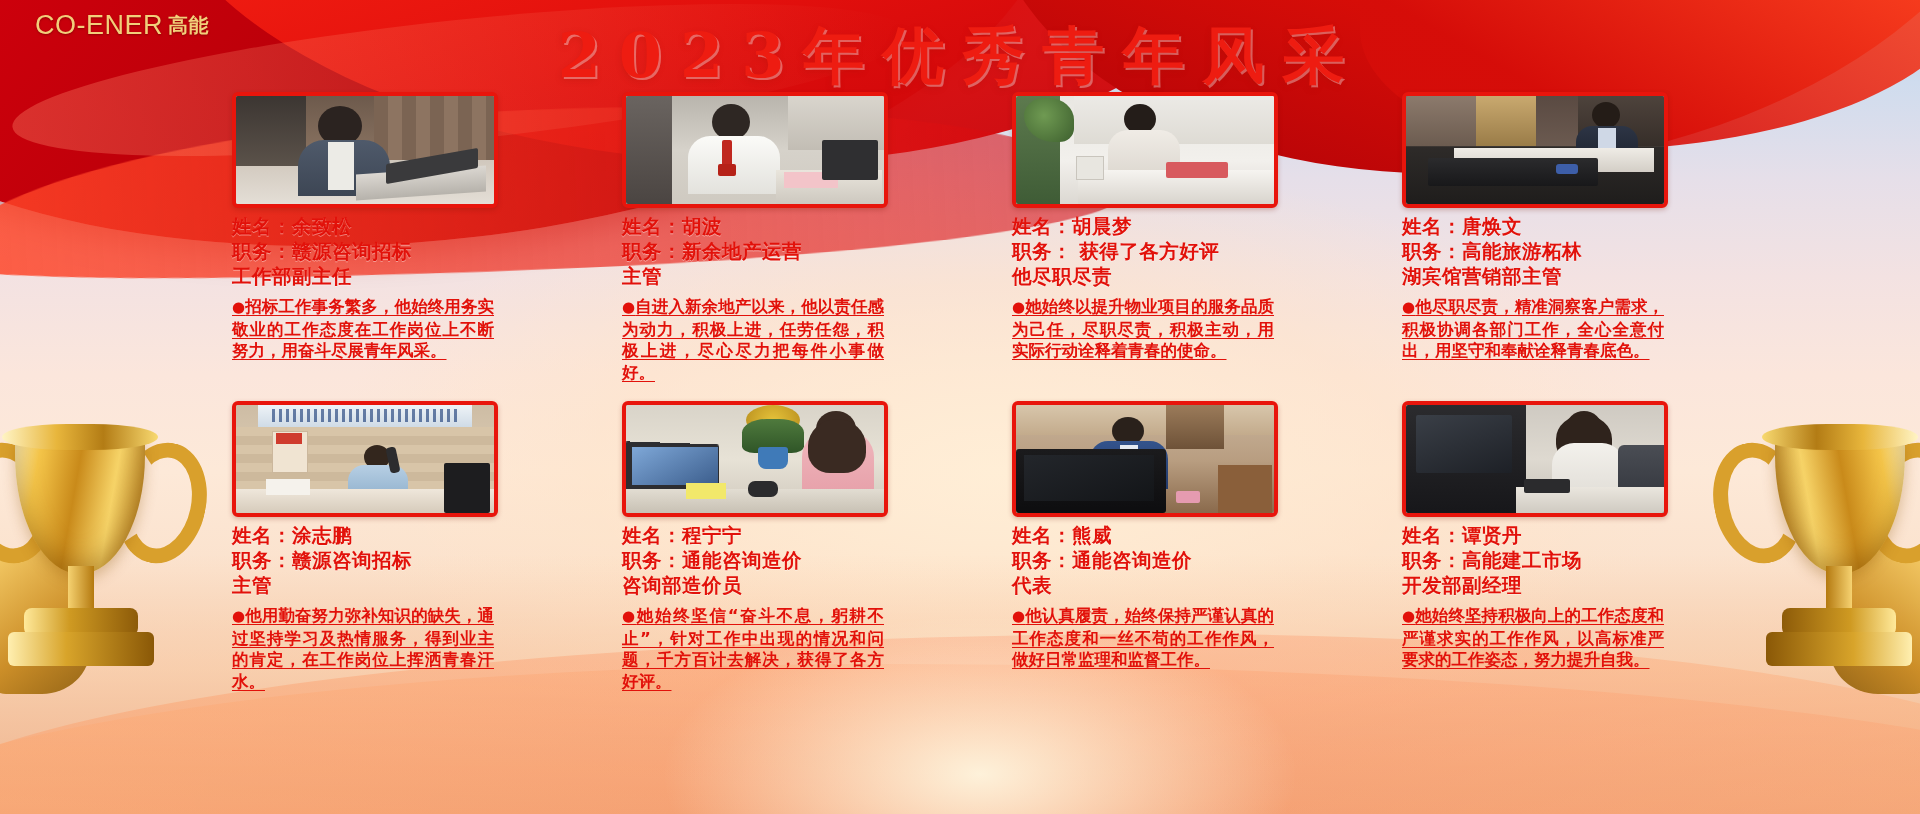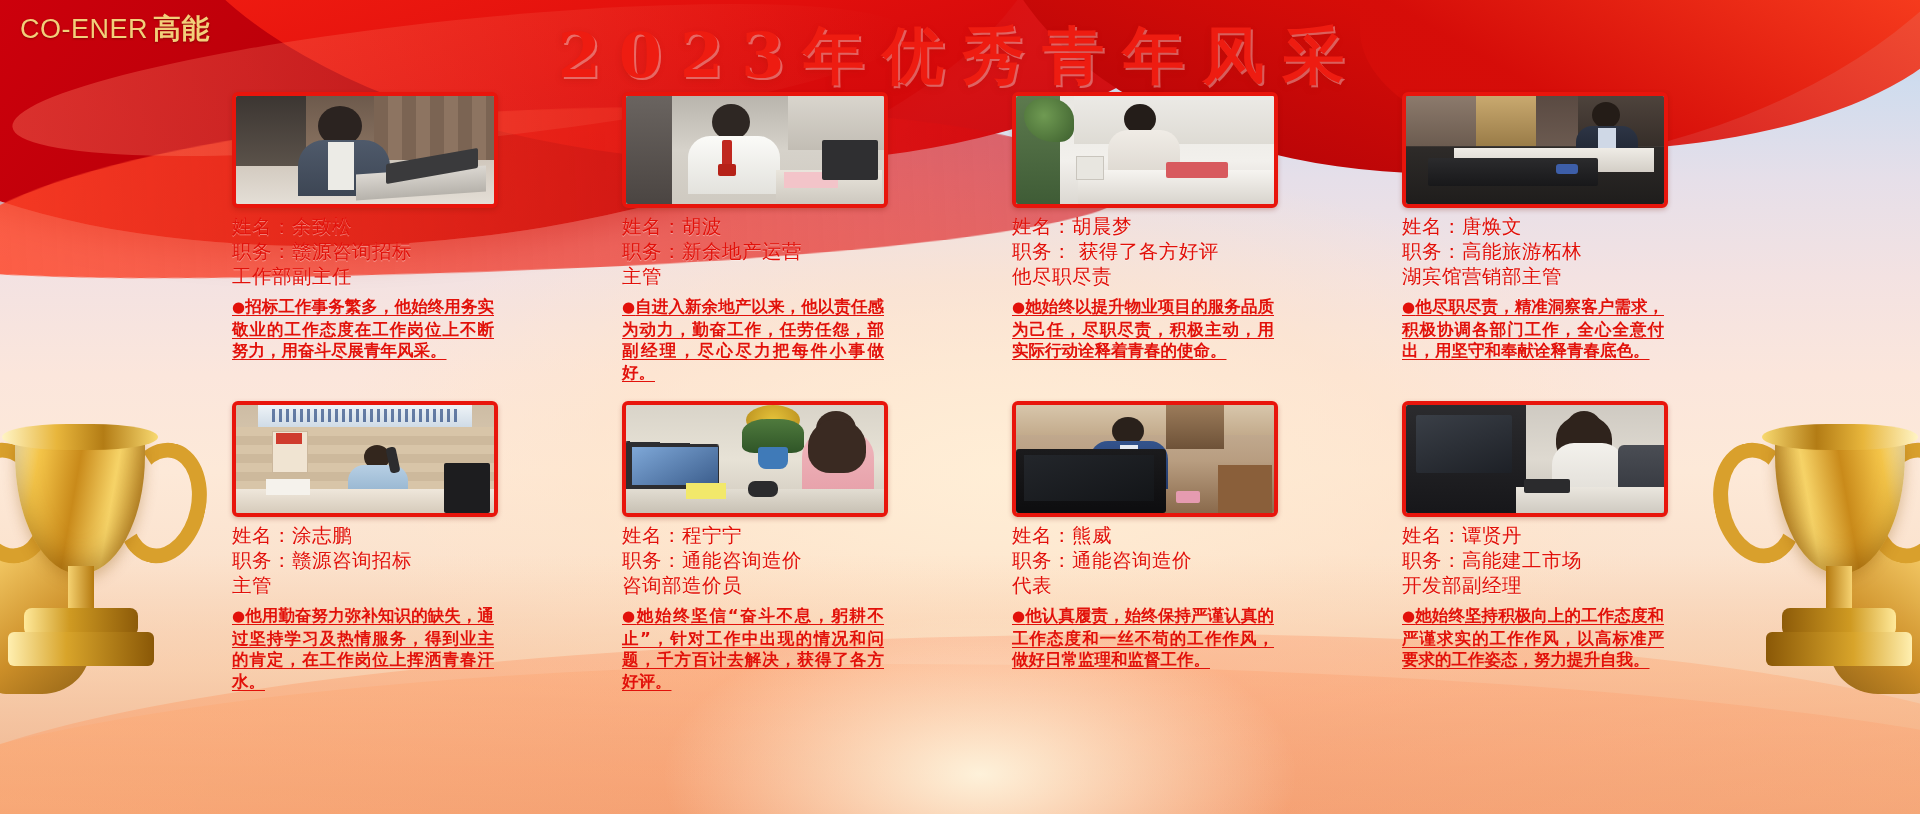--- a/index.html
+++ b/index.html
@@ -138,28 +138,28 @@
   }
   .t-ribbon{
     position:absolute;left:-10px;top:150px;width:120px;height:150px;
     background:linear-gradient(140deg,#ffd86b,#c8881a 60%,#8a5a06);
     border-radius:60% 20% 40% 30%/40% 60% 30% 50%;
     opacity:.9;
   }
 
   
   .logo{
-    position:absolute;left:20px;top:10px;z-index:40;
+    position:absolute;left:35px;top:10px;z-index:40;
     display:flex;align-items:center;gap:2px;
     color:#f2cf7a;
     font-size:27px;letter-spacing:.5px;font-weight:500;
     text-shadow:0 1px 2px rgba(90,0,0,.5);
   }
   .logo .mark{font-family:"Liberation Sans",sans-serif;}
-  .logo .cn{font-size:28px;font-weight:700;margin-left:3px;}
+  .logo .cn{font-size:20px;font-weight:700;margin-left:3px;}
 
   
   .title{
     position:absolute;top:14px;left:0;width:1920px;text-align:center;z-index:30;
     font-family:"DejaVu Serif","Liberation Serif",serif;
     font-weight:700;
     font-size:62px;
     letter-spacing:18px;
     color:#ee1c11;
     text-shadow:2px 2px 0 rgba(255,255,255,.35), 0 3px 6px rgba(160,20,0,.25);
@@ -180,21 +180,21 @@
     border:4px solid #e8150c;
     border-radius:6px;
     overflow:hidden;position:relative;
     box-shadow:0 2px 5px rgba(120,20,0,.25);
     background:#cfcfcf;
   }
 
   .meta{margin-top:6px;}
   .meta .line{
     color:#e2110a;
-    font-weight:400;
+    font-weight:700;
     font-size:19.5px;
     line-height:25px;
     letter-spacing:.5px;
     font-family:"DejaVu Sans","Liberation Sans",sans-serif;
     text-shadow:0 1px 0 rgba(255,255,255,.4);
   }
   .desc{
     margin-top:7px;
     color:#e2110a;
     font-weight:700;
@@ -311,21 +311,21 @@
     <div class="meta">
       <div class="line">
         <span>姓名：</span><span>胡波</span>
       </div>
       <div class="line">
         <span>职务：</span><span>新余地产运营</span>
       </div>
       <div class="line">主管</div>
     </div>
     <div class="desc">
-      <span class="bullet">●</span><span>自进入新余地产以来，他以责任感为动力，勤奋工作，任劳任怨，部副经理，尽心尽力把每件小事做好。</span>
+      <span class="bullet">●</span><span>自进入新余地产以来，他以责任感为动力，积极上进，任劳任怨，积极上进，尽心尽力把每件小事做好。</span>
     </div>
   </div>
 
   <div class="card">
     <div class="photo">
       <div class="sc" style="background:linear-gradient(180deg,#e9e7e2,#f2f0ec 60%,#dcd8d2);">
         <div style="position:absolute;left:0;top:0;width:44px;height:108px;background:linear-gradient(180deg,#5d7a4e,#3f5c36);"></div>
         <div style="position:absolute;left:8px;top:2px;width:50px;height:44px;background:radial-gradient(circle at 40% 40%,#6f9a52,#3d5f2e);border-radius:40% 50% 30% 60%;"></div>
         <div style="position:absolute;left:58px;top:0;width:200px;height:48px;background:linear-gradient(180deg,#eceae6,#dedbd4);"></div>
         <div style="position:absolute;left:108px;top:8px;width:32px;height:30px;border-radius:50%;background:#241d19;"></div>

